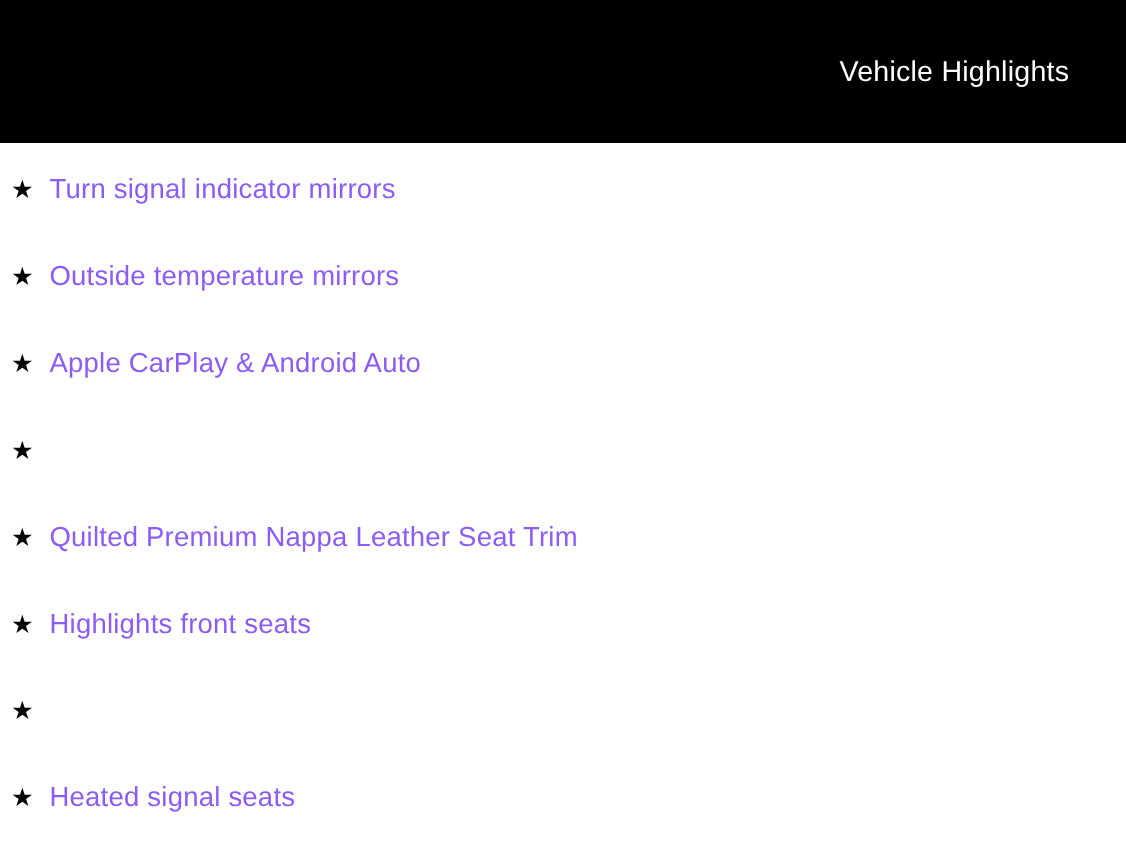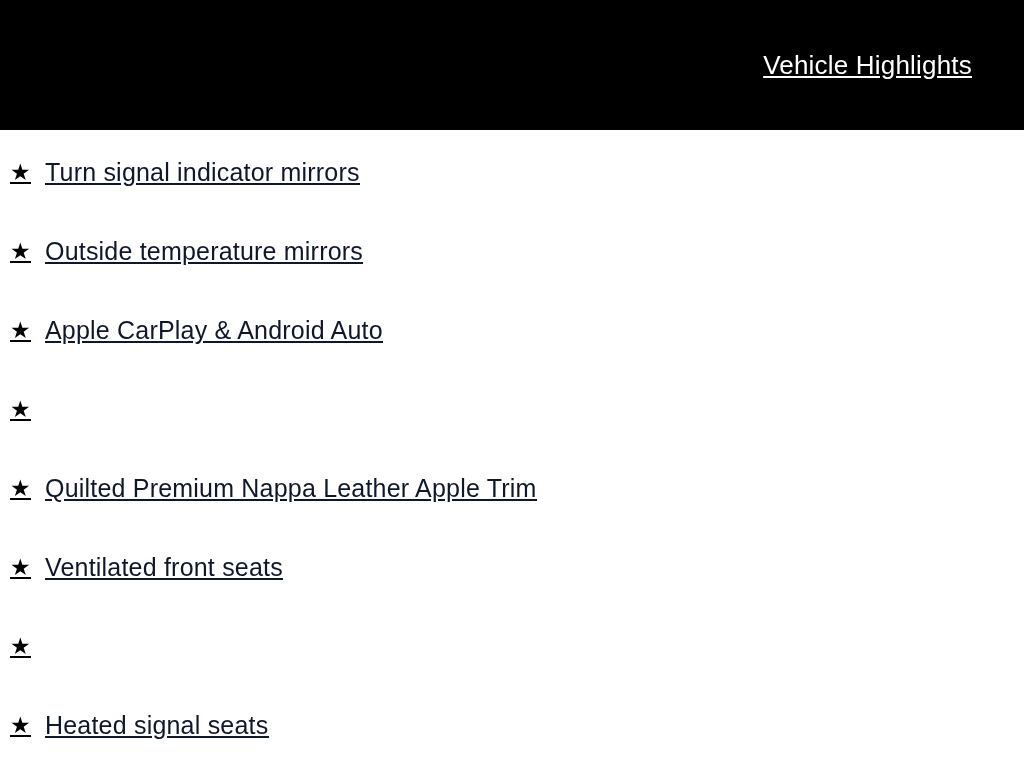--- a/index.html
+++ b/index.html
@@ -1,15 +1,15 @@
 <!DOCTYPE html>
 <html><head>
 <meta charset="utf-8">
 <style>
-  * { margin: 0; padding: 0; box-sizing: border-box; text-decoration: underline; }
+  * { margin: 0; padding: 0; box-sizing: border-box; }
   html, body {
     width: 1024px;
     height: 768px;
     background: #ffffff;
     font-family: "Liberation Sans", "DejaVu Sans", sans-serif;
     overflow: hidden;
   }
   .header {
     width: 100%;
     height: 130px;
@@ -39,21 +39,21 @@
     width: 20px;
     font-size: 23px;
     line-height: 1;
     color: #000000;
     margin-right: 15px;
     display: inline-block;
     text-align: center;
   }
   .item-label {
     font-size: 25px;
-    color: #0f172a;
+    color: #8b5cf6;
     letter-spacing: 0.2px;
   }
 </style>
 </head>
 <body>
 
 <header class="header">
   <div class="header-title">Vehicle Highlights</div>
 </header>
 
@@ -68,25 +68,25 @@
   </li>
   <li class="highlight-item">
     <span class="star">★</span>
     <span class="item-label">Apple CarPlay &amp; Android Auto</span>
   </li>
   <li class="highlight-item">
     <span class="star">★</span>
   </li>
   <li class="highlight-item">
     <span class="star">★</span>
-    <span class="item-label">Quilted Premium Nappa Leather Apple Trim</span>
+    <span class="item-label">Quilted Premium Nappa Leather Seat Trim</span>
   </li>
   <li class="highlight-item">
     <span class="star">★</span>
-    <span class="item-label">Ventilated front seats</span>
+    <span class="item-label">Highlights front seats</span>
   </li>
   <li class="highlight-item">
     <span class="star">★</span>
   </li>
   <li class="highlight-item">
     <span class="star">★</span>
     <span class="item-label">Heated signal seats</span>
   </li>
 </ul>
 

